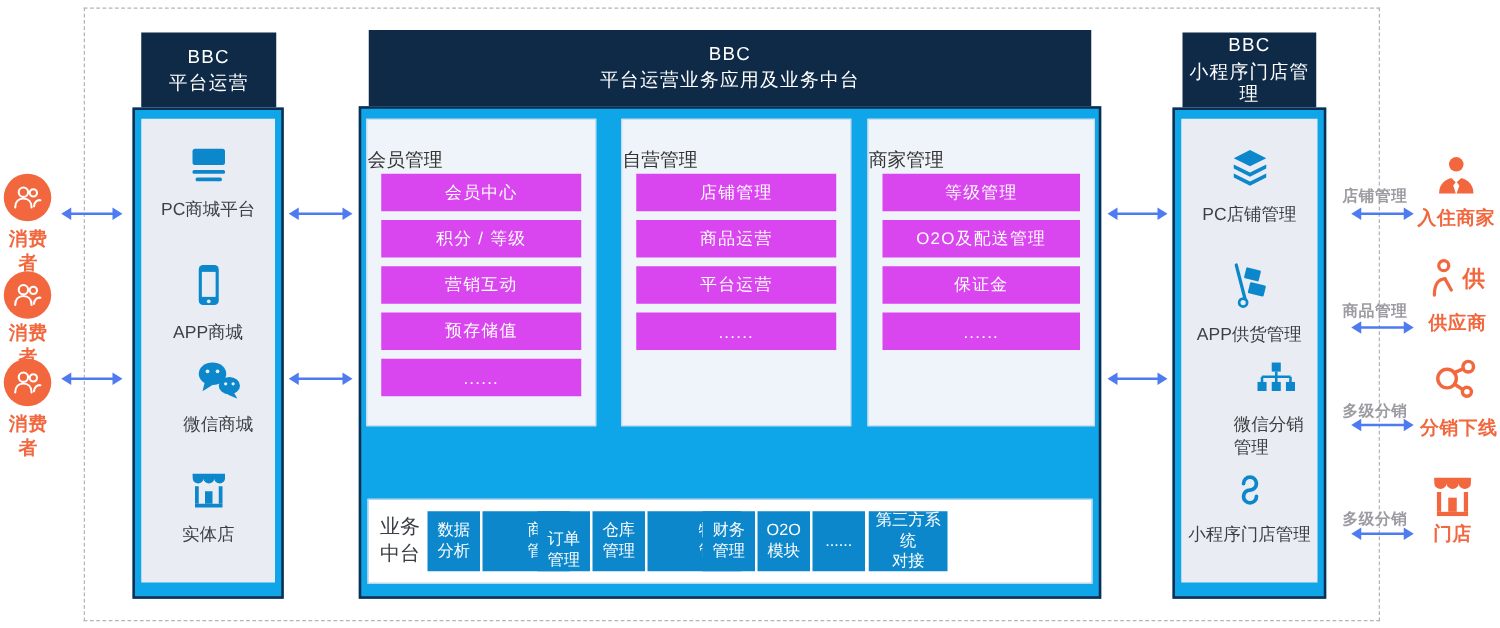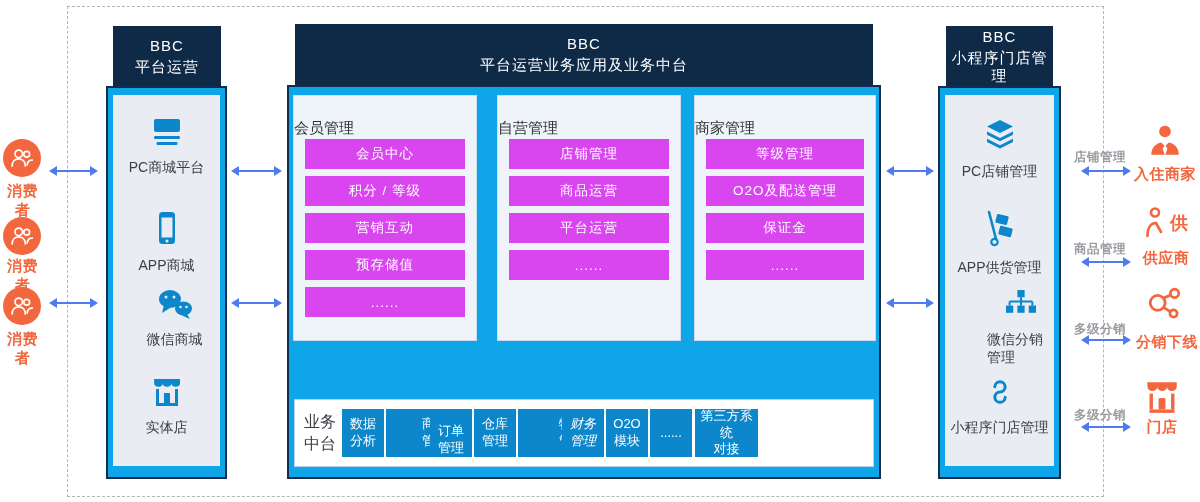--- a/index.html
+++ b/index.html
@@ -207,21 +207,21 @@
         <span>管理</span>
     </div>
     <div class="bbox" style="left:179px;">
       <span>仓库</span>
         <span>管理</span>
     </div>
     <div class="bbox" style="left:223px;padding-left:33px;">
       <span>物流</span>
         <span>管理</span>
     </div>
-    <div class="bbox" style="left:267px;font-style:italic;">
+    <div class="bbox" style="left:267px;">
       <span>财务</span>
         <span>管理</span>
     </div>
     <div class="bbox" style="left:311px;">
       <span>O2O</span>
         <span>模块</span>
     </div>
     <div class="bbox" style="left:355px;">
       <span>......</span>
         <span></span>

